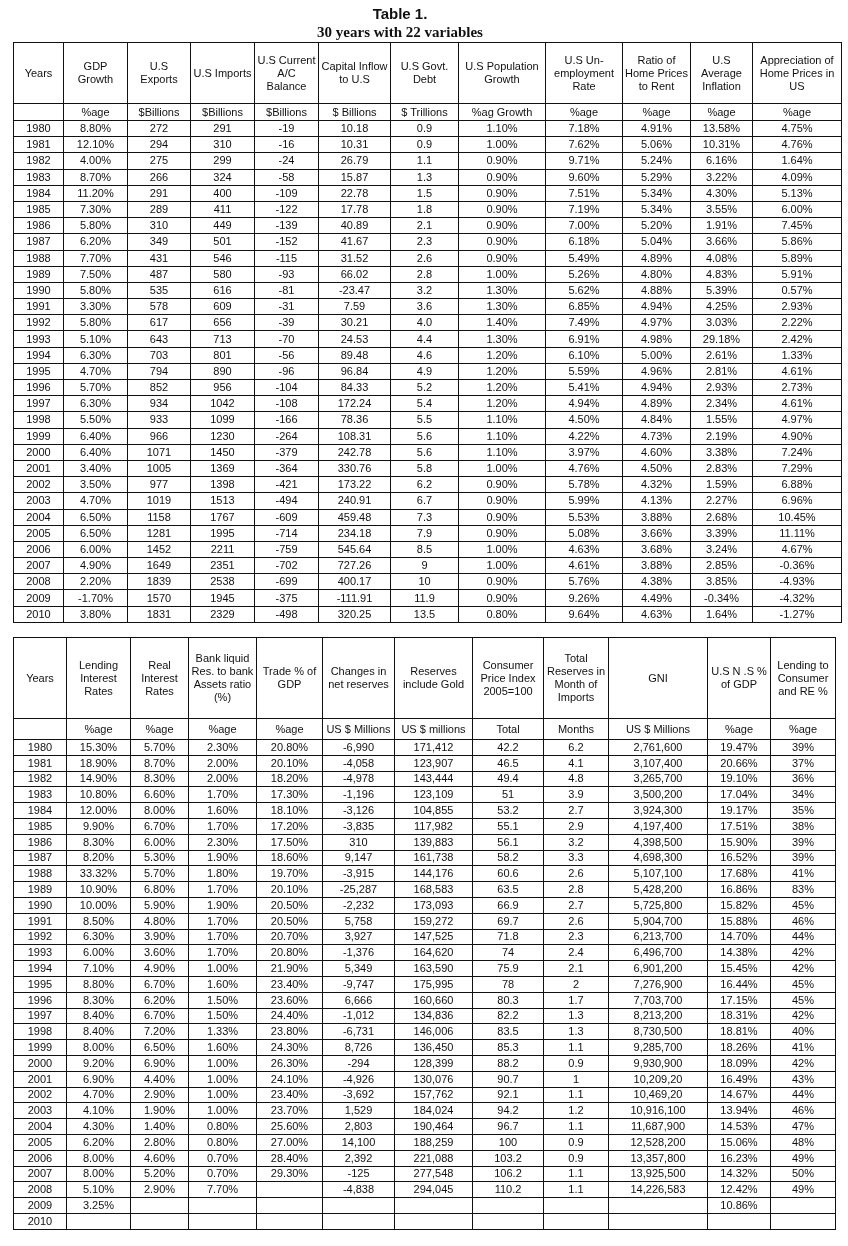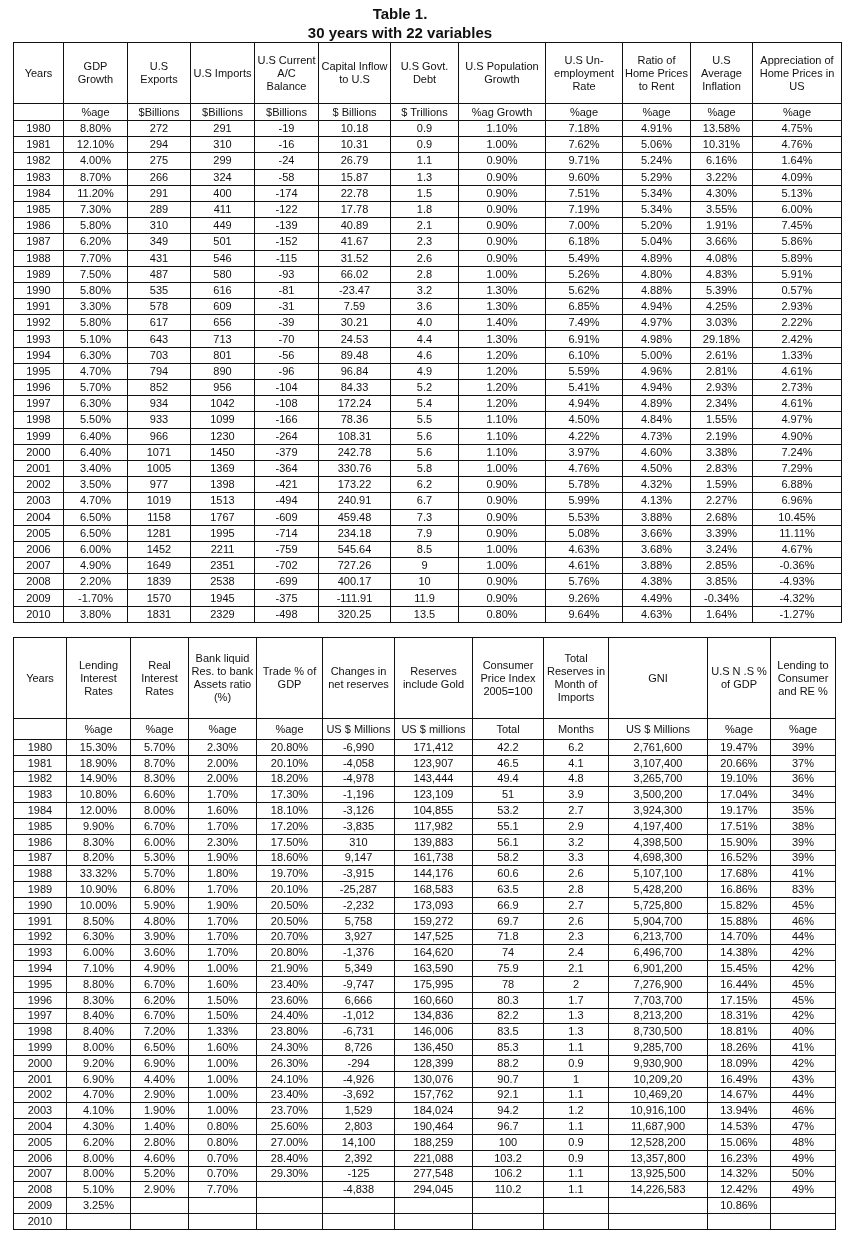--- a/index.html
+++ b/index.html
@@ -5,21 +5,21 @@
   html, body { margin: 0; padding: 0; background: #ffffff; }
   body {
     width: 848px; height: 1246px; position: relative; overflow: hidden;
     font-family: "Liberation Sans", "DejaVu Sans", sans-serif; color: #111;
   }
   .title-block {
     position: absolute; left: 0; top: 4px; width: 800px; text-align: center;
     font-family: "Liberation Sans", sans-serif; font-weight: bold; line-height: 19px;
   }
   .title-line1 { font-size: 15px; }
-  .title-line2 { font-size: 15px; }
+  .title-line2 { font-size: 15px; font-family: Liberation Serif, serif; }
   table {
     position: absolute; border-collapse: collapse; table-layout: fixed;
     font-size: 11px; line-height: 1;
   }
   td, th {
     border: 1px solid #111; padding: 0 2px; text-align: center;
     vertical-align: middle; font-weight: normal; overflow: hidden; white-space: nowrap;
   }
   th { white-space: normal; line-height: 13px; }
   #table-top { left: 13px; top: 42px; width: 828px; }
@@ -139,21 +139,21 @@
         <td>9.60%</td>
         <td>5.29%</td>
         <td>3.22%</td>
         <td>4.09%</td>
       </tr>
       <tr>
         <td>1984</td>
         <td>11.20%</td>
         <td>291</td>
         <td>400</td>
-        <td>-174</td>
+        <td>-109</td>
         <td>22.78</td>
         <td>1.5</td>
         <td>0.90%</td>
         <td>7.51%</td>
         <td>5.34%</td>
         <td>4.30%</td>
         <td>5.13%</td>
       </tr>
       <tr>
         <td>1985</td>

